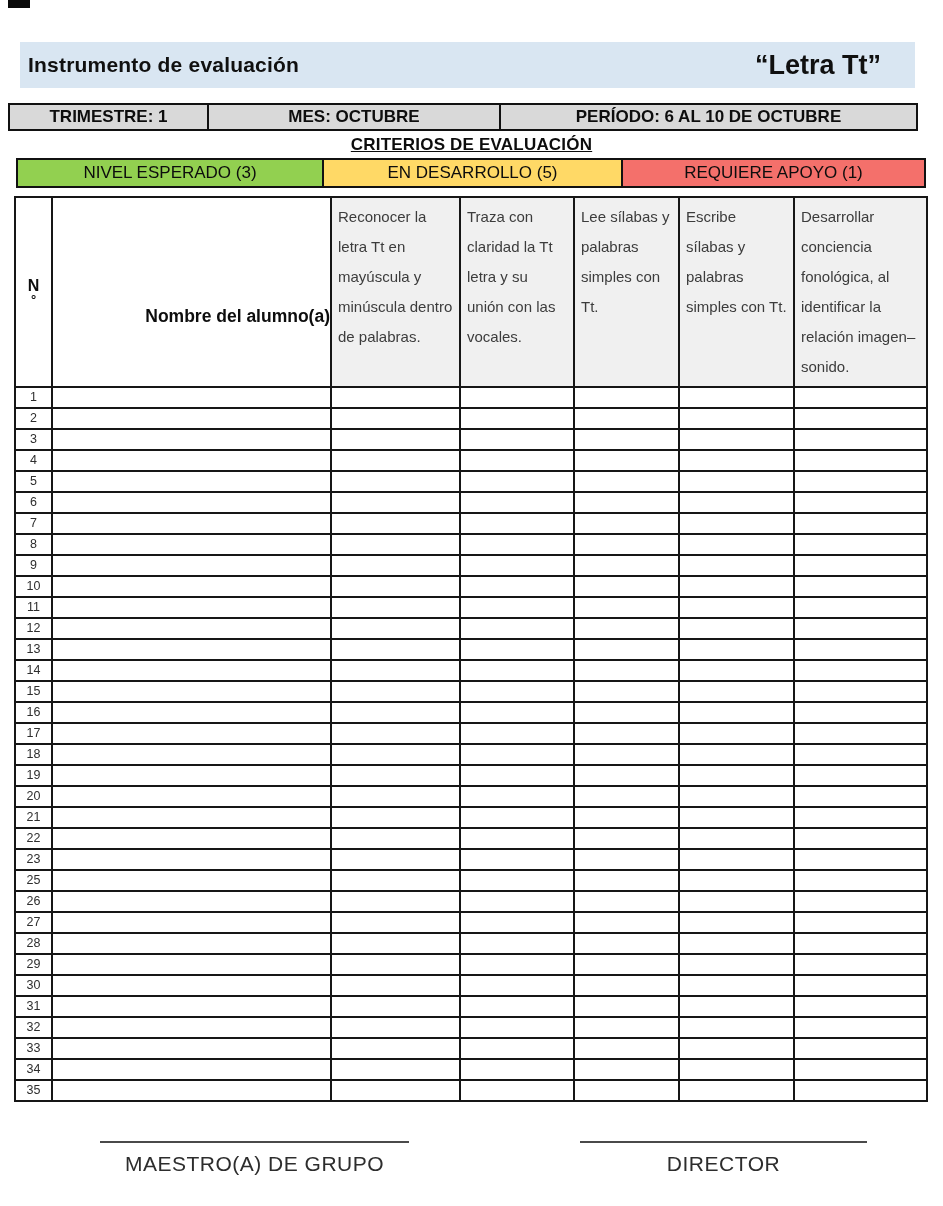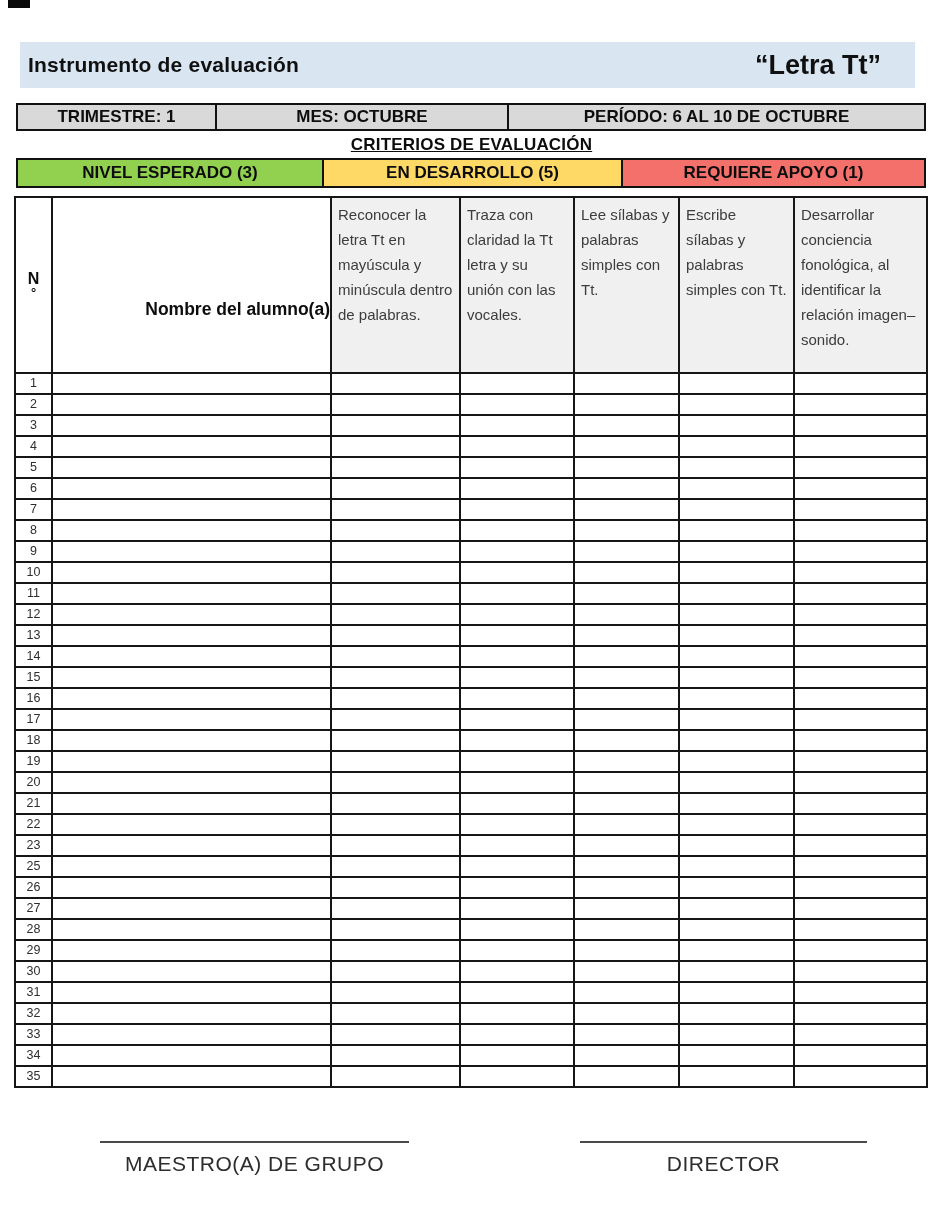--- a/index.html
+++ b/index.html
@@ -11,21 +11,21 @@
 
   .title-band {
     position:absolute; left:20px; top:42px; width:895px; height:46px;
     background:#d9e6f2; display:flex; align-items:center; justify-content:space-between;
     padding:0 34px 0 8px;
   }
   .title-band .title { font-size:21px; font-weight:bold; letter-spacing:0.2px; color:#101010; }
   .title-band .subject { font-size:27px; font-weight:bold; color:#101010; }
 
   .info-bar {
-    position:absolute; left:16px; top:103px; width:910px; height:28px;
+    position:absolute; left:8px; top:103px; width:910px; height:28px;
     display:flex; border:2px solid #111; background:#d9d9d9;
   }
   .info-cell {
     display:flex; align-items:center; justify-content:center;
     font-weight:bold; font-size:17px; color:#0d0d0d; background:#d9d9d9;
     border-right:2px solid #111; height:100%;
   }
   .info-cell:last-child { border-right:none; }
   .info-cell.c0 { width:199px; }
   .info-cell.c1 { width:292px; }
@@ -35,21 +35,21 @@
     position:absolute; left:0; top:135px; width:943px; text-align:center;
     font-weight:bold; font-size:17px; color:#0d0d0d; letter-spacing:0.2px;text-decoration:underline;
   }
 
   .levels {
     position:absolute; left:16px; top:158px; width:910px; height:30px;
     display:flex; border:2px solid #111;
   }
   .level-cell {
     display:flex; align-items:center; justify-content:center;
-    font-weight:bold; font-size:17px; color:#0d0d0d;
+    font-weight:normal; font-size:17px; color:#0d0d0d;
     border-right:2px solid #111; height:100%;
   }
   .level-cell:last-child { border-right:none; }
   .level-cell.l0 { width:306px; }
   .level-cell.l1 { width:299px; }
   .level-cell.l2 { flex:1; }
 
   table.roster {
     position:absolute; left:14px; top:196px; width:912px;
     border-collapse:collapse; table-layout:fixed;
@@ -64,21 +64,21 @@
   table.roster th, table.roster td { border:2px solid #161616; }
   th.num-header { background:#fff; vertical-align:middle; text-align:center; }
   th.num-header .n  { display:block; font-weight:bold; font-size:16px; line-height:16px; color:#0d0d0d; }
   th.num-header .deg{ display:block; font-weight:bold; font-size:13px; line-height:12px; color:#0d0d0d; }
   th.name-header {
     background:#fff; vertical-align:middle; text-align:right;
     font-weight:bold; font-size:17.5px; color:#0d0d0d; padding-top:48px;
   }
   th.criteria-cell {
     background:#f0f0f0; font-weight:normal; text-align:left; vertical-align:top;
-    font-size:15px; line-height:25px; color:#3c3c3c; padding:4px 6px;
+    font-size:15px; line-height:30px; color:#3c3c3c; padding:4px 6px;
   }
   tr.header-row { height:176px; }
   tr.data-row { height:21px; }
   td.row-num {
     text-align:center; font-size:12.5px; color:#2e2e2e; padding:0; line-height:19px;
     font-weight:normal;
   }
   td.blank-cell { background:#fff; }
 
   .signature { position:absolute; text-align:center; }

